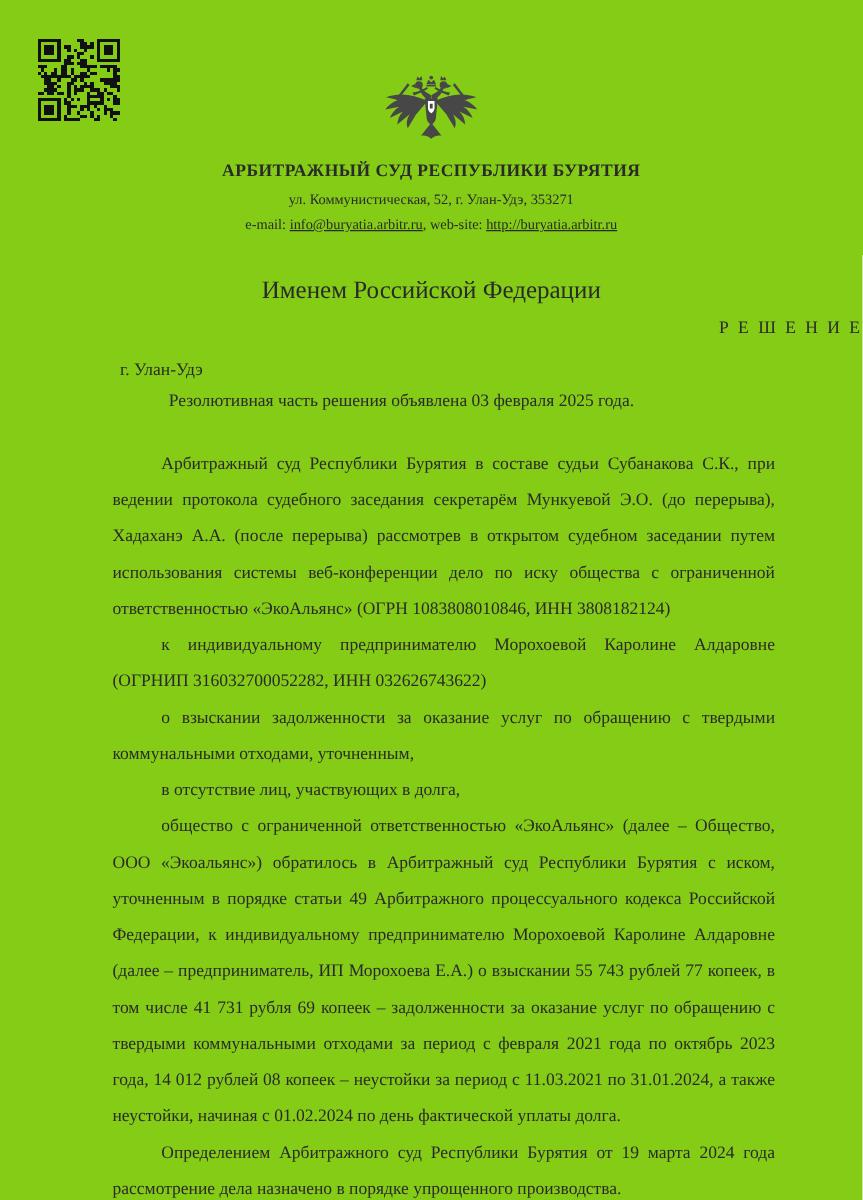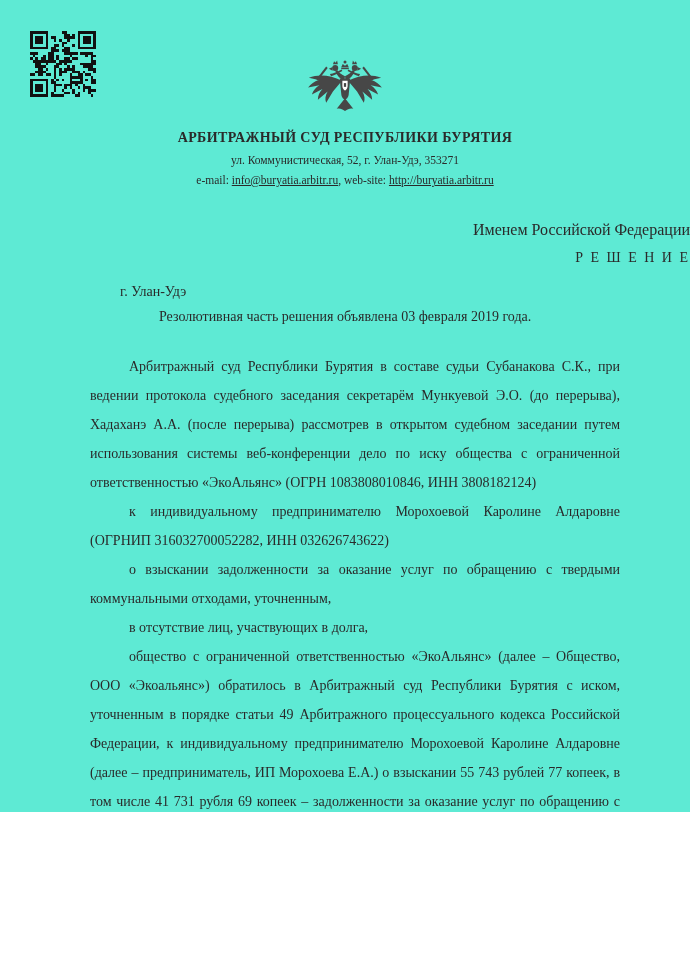--- a/index.html
+++ b/index.html
@@ -1,41 +1,41 @@
 <!DOCTYPE html>
 <html lang="ru"><head>
 <meta charset="utf-8">
 <style>
   html,body{margin:0;padding:0;background:#ffffff;}
   .page{
     position:relative;
-    width:690px;height:812px;
-    background:#5eead4;
+    width:690px;height:960px;
+    background:#84cc16;
     font-family:"Liberation Serif", serif;
     color:#2a2a2a;
     overflow:hidden;
   }
   
   .qr{position:absolute;left:30px;top:31px;width:66px;height:66px;}
   .qr svg{width:100%;height:100%;fill:#111;shape-rendering:crispEdges;}
   
   .letterhead{text-align:center;}
   .emblem{padding-top:59px;line-height:0;}
   .court-name{
     margin-top:7px;
     font-size:14px;font-weight:bold;letter-spacing:0.4px;
   }
   .court-address{margin-top:8px;font-size:11.5px;}
   .court-contacts{margin-top:8px;font-size:11.5px;}
   .court-contacts a{color:inherit;text-decoration:underline;}
   
-  .in-the-name{margin-top:35px;text-align:right;font-size:16px;}
+  .in-the-name{margin-top:35px;text-align:center;font-size:20px;}
   .decision-title{margin-top:11px;text-align:right;font-size:14px;letter-spacing:2px;}
   
-  .meta{margin:13px 70px 0 120px;font-size:14px;line-height:25px;}
+  .meta{margin:13px 70px 0 96px;font-size:14px;line-height:25px;}
   .date-row{display:flex;justify-content:space-between;}
   .resolution-note{text-indent:39px;}
   
   .bodytext{
     margin:23px 70px 0 90px;
     font-size:14px;line-height:29px;
     text-align:justify;
   }
   .bodytext p{margin:0;text-indent:39px;}
 </style>
@@ -388,21 +388,21 @@
     <div class="court-contacts">
       <span>e-mail: </span><a href="#">info@buryatia.arbitr.ru</a><span>, web-site: </span><a href="#">http://buryatia.arbitr.ru</a>
     </div>
   </div>
 
   <div class="in-the-name">Именем Российской Федерации</div>
   <div class="decision-title">Р Е Ш Е Н И Е</div>
 
   <div class="meta">
     <div class="city">г. Улан-Удэ</div>
-    <div class="resolution-note">Резолютивная часть решения объявлена 03 февраля 2019 года.</div>
+    <div class="resolution-note">Резолютивная часть решения объявлена 03 февраля 2025 года.</div>
   </div>
 
   <div class="bodytext">
     <p>Арбитражный суд Республики Бурятия в составе судьи Субанакова С.К., при ведении протокола судебного заседания секретарём Мункуевой Э.О. (до перерыва), Хадаханэ А.А. (после перерыва) рассмотрев в открытом судебном заседании путем использования системы веб-конференции дело по иску общества с ограниченной ответственностью «ЭкоАльянс» (ОГРН 1083808010846, ИНН 3808182124)</p>
     <p>к индивидуальному предпринимателю Морохоевой Каролине Алдаровне (ОГРНИП 316032700052282, ИНН 032626743622)</p>
     <p>о взыскании задолженности за оказание услуг по обращению с твердыми коммунальными отходами, уточненным,</p>
     <p>в отсутствие лиц, участвующих в долга,</p>
     <p>общество с ограниченной ответственностью «ЭкоАльянс» (далее – Общество, ООО «Экоальянс») обратилось в Арбитражный суд Республики Бурятия с иском, уточненным в порядке статьи 49 Арбитражного процессуального кодекса Российской Федерации, к индивидуальному предпринимателю Морохоевой Каролине Алдаровне (далее – предприниматель, ИП Морохоева Е.А.) о взыскании 55&nbsp;743 рублей 77 копеек, в том числе 41&nbsp;731 рубля 69 копеек – задолженности за оказание услуг по обращению с твердыми коммунальными отходами за период с февраля 2021 года по октябрь 2023 года, 14&nbsp;012 рублей 08 копеек – неустойки за период с 11.03.2021 по 31.01.2024, а также неустойки, начиная с 01.02.2024 по день фактической уплаты долга.</p>
     <p>Определением Арбитражного суд Республики Бурятия от 19 марта 2024 года рассмотрение дела назначено в порядке упрощенного производства.</p>
   </div>

